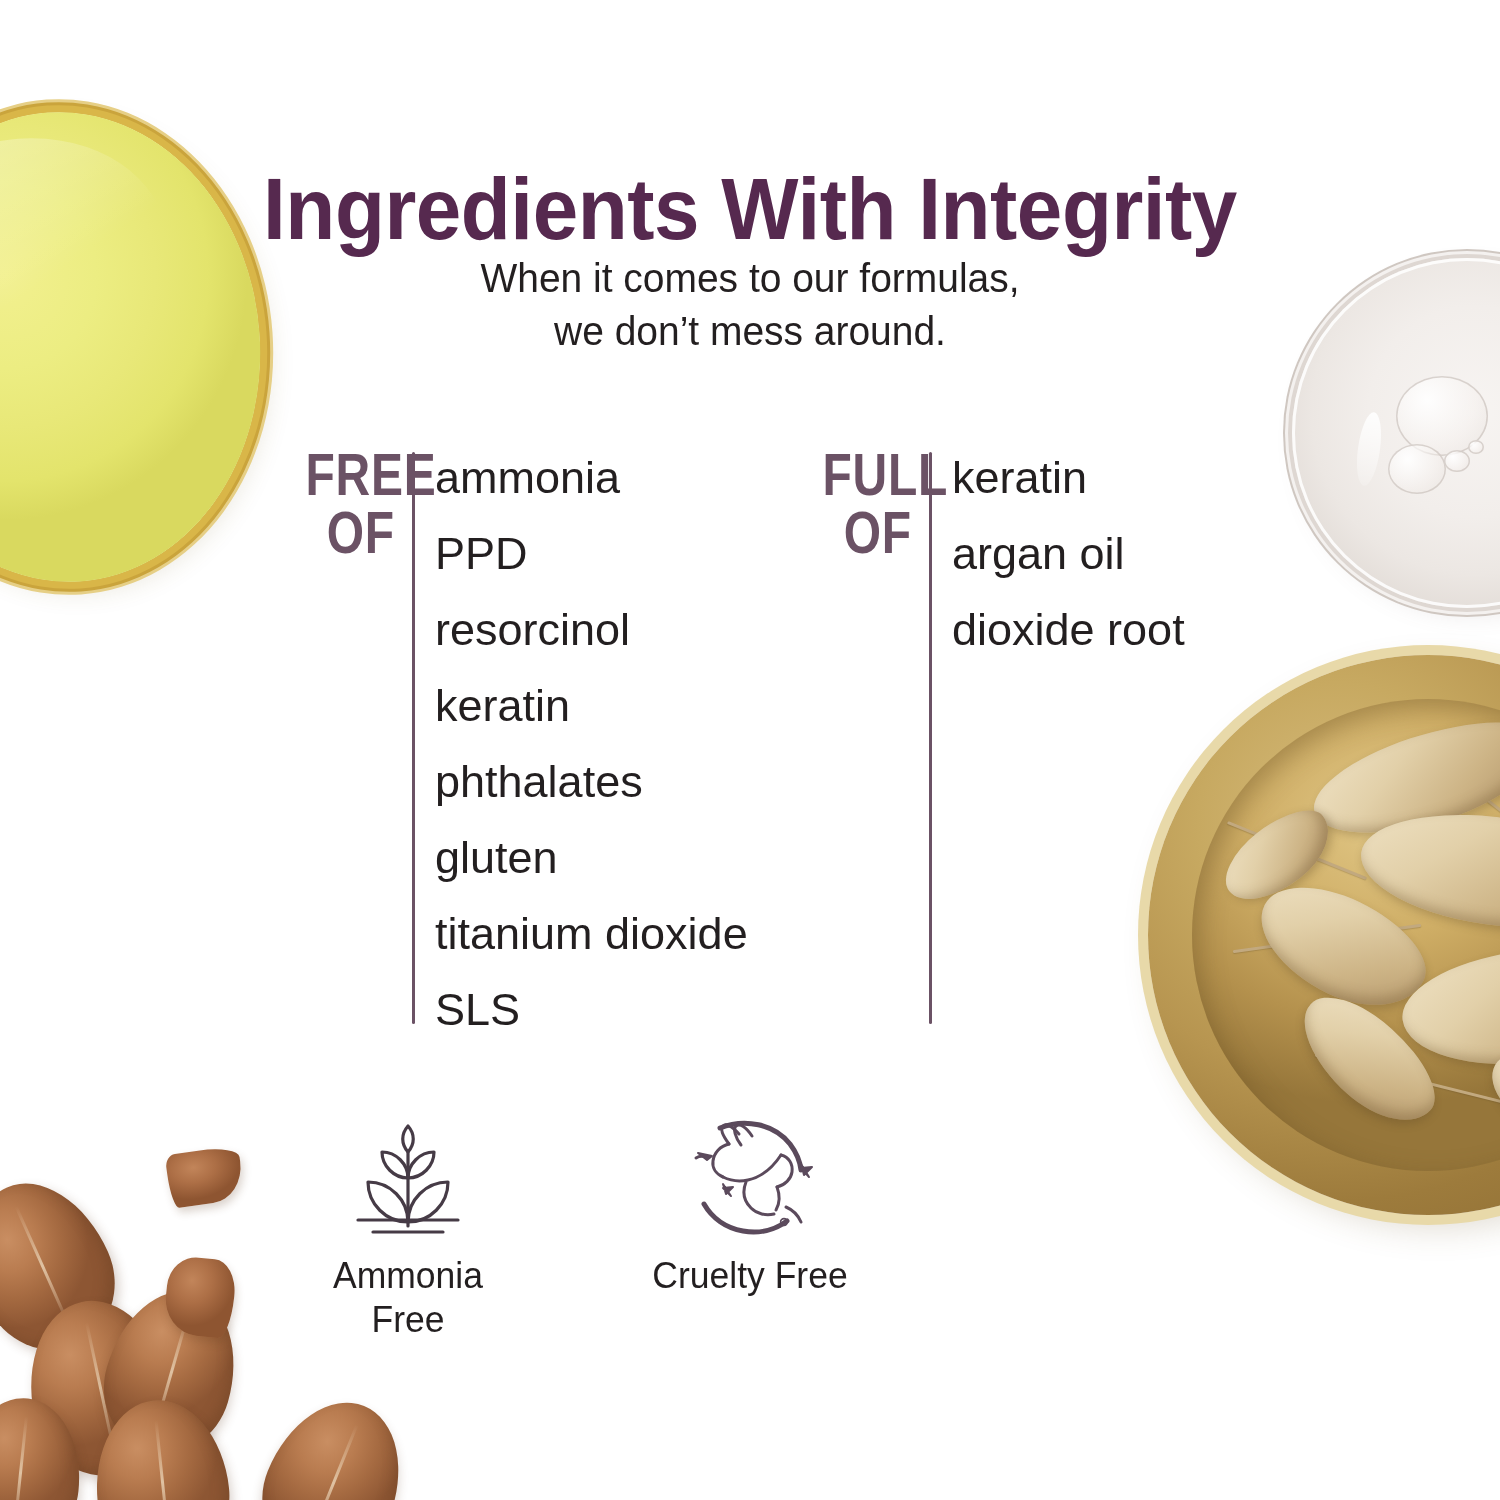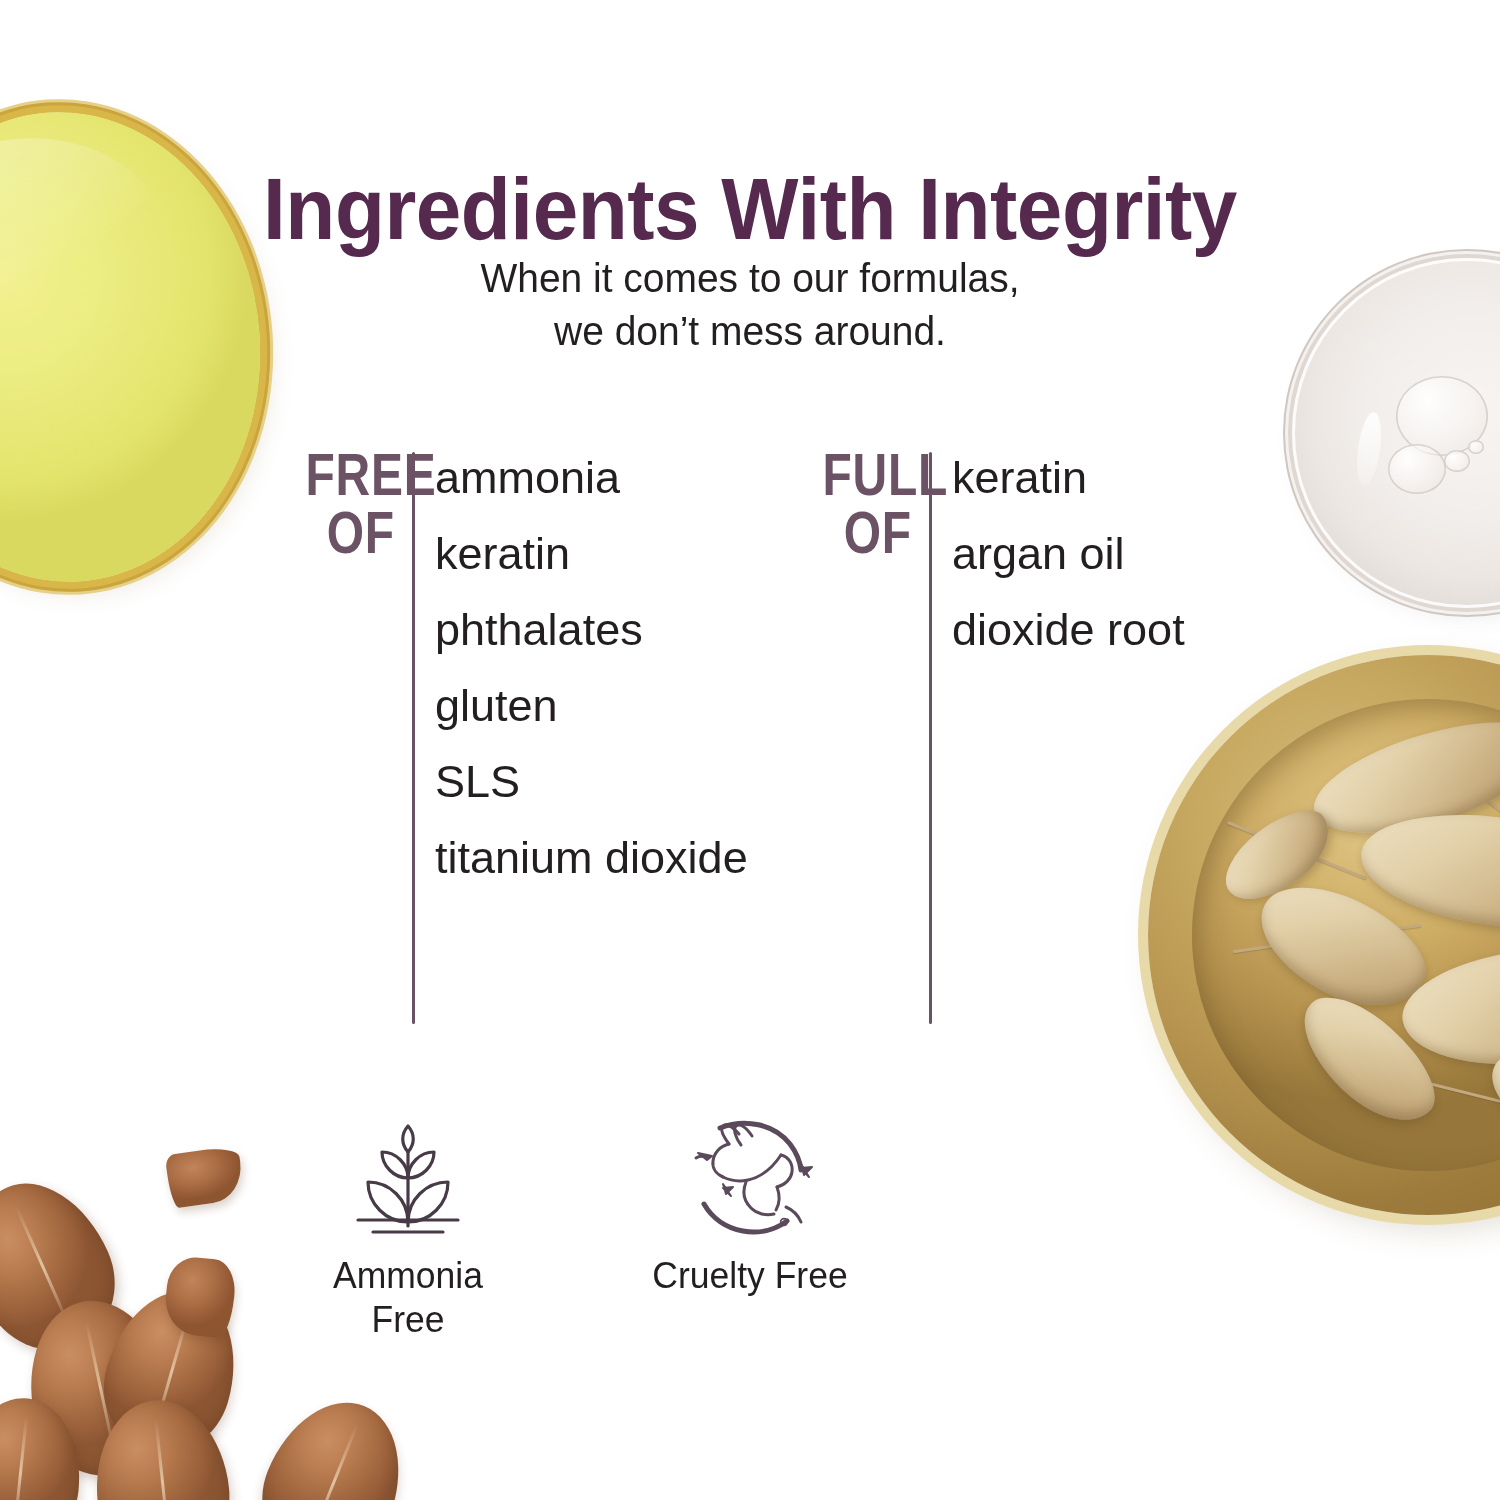--- a/index.html
+++ b/index.html
@@ -206,25 +206,27 @@
   <div class="columns">
 
     <div class="col" id="col-free">
       <div class="col-label">
         <span class="l1">FREE</span>
         <span class="l2">OF</span>
       </div>
       <div class="col-rule"></div>
       <ul class="col-items">
         <li>ammonia</li>
+        <li>PPD</li>
+        <li>resorcinol</li>
         <li>keratin</li>
         <li>phthalates</li>
         <li>gluten</li>
+        <li>titanium dioxide</li>
         <li>SLS</li>
-        <li>titanium dioxide</li>
       </ul>
     </div>
 
     <div class="col" id="col-full">
       <div class="col-label">
         <span class="l1">FULL</span>
         <span class="l2">OF</span>
       </div>
       <div class="col-rule"></div>
       <ul class="col-items">

